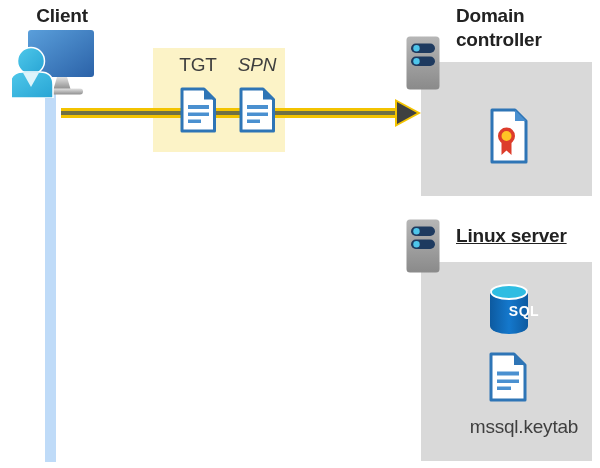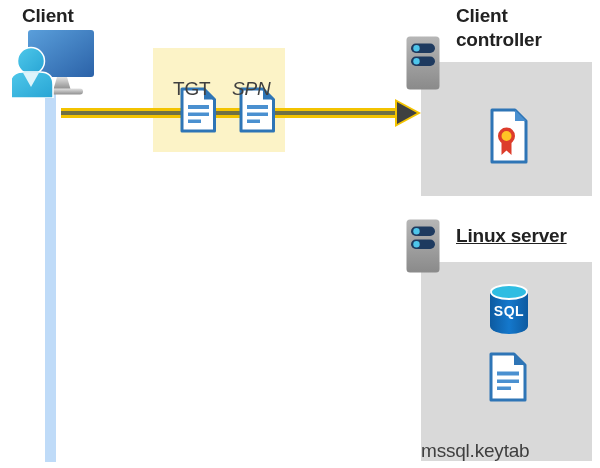--- a/index.html
+++ b/index.html
@@ -4,22 +4,22 @@
 <style>
   html,body{margin:0;padding:0;background:#ffffff;}
   .canvas{
     position:relative;width:600px;height:468px;background:#ffffff;overflow:hidden;
     font-family:"Liberation Sans", sans-serif;
   }
   .abs{position:absolute;}
   .title{
     font-size:19px;font-weight:700;color:#222222;letter-spacing:-0.2px;line-height:24px;
   }
-  .label-gray{font-size:19px;font-weight:400;color:#3f3f3f;letter-spacing:-0.2px;margin-top:24px;}
-  .center{}
+  .label-gray{font-size:19px;font-weight:400;color:#3f3f3f;letter-spacing:-0.2px;}
+  .center{text-align:center;}
 
   
   .yellow-panel{left:153px;top:48px;width:132px;height:104px;background:#fcf3c7;}
   .gray-panel{background:#d9d9d9;}
   .dc-panel{left:421px;top:62px;width:171px;height:134px;}
   .linux-panel{left:421px;top:262px;width:171px;height:199px;}
 
   
   .vline{left:45px;top:92px;width:11px;height:370px;background:#bfdbf8;}
 
@@ -45,21 +45,21 @@
     position:absolute;left:0;top:7px;width:38px;height:43px;
     background:linear-gradient(90deg,#0d5aa0,#1478cc 50%,#0d5aa0);
     border-radius:0 0 19px 19px / 0 0 8px 8px;
   }
   .sql-top{
     position:absolute;left:0;top:0;width:38px;height:16px;box-sizing:border-box;
     background:#2fbde2;border:2px solid #ffffff;border-radius:50%;
   }
   .sql-text{
     position:absolute;left:0;top:19px;width:100%;text-align:center;
-    color:#ffffff;font-size:14px;font-weight:700;letter-spacing:0.5px;
+    color:#ffffff;font-size:14px;font-weight:700;letter-spacing:0.5px;padding-left:15px;
   }
 
   .keytab-label{left:421px;top:416px;width:206px;}
   .dc-title{left:456px;top:4px;width:112px;}
   .linux-title{left:456px;top:224px;width:144px;white-space:nowrap;text-decoration:underline;}
   .client-title{left:22px;top:4px;width:80px;}
   .tgt-label{left:173px;top:54px;width:50px;}
   .spn-label{left:232px;top:54px;width:50px;font-style:italic;}
 </style>
 </head>
@@ -176,17 +176,17 @@
       <path d="M26 2 L37 13 L26 13 Z" fill="#2e75b6"></path>
       <rect x="9" y="19.5" width="22" height="4" fill="#4a90d0"></rect>
       <rect x="9" y="27.5" width="22" height="3.5" fill="#4a90d0"></rect>
       <rect x="9" y="34.5" width="14" height="3.5" fill="#4a90d0"></rect>
     </svg>
   </div>
 
   <div class="abs title center client-title">Client</div>
   <div class="abs label-gray center tgt-label">TGT</div>
   <div class="abs label-gray center spn-label">SPN</div>
-  <div class="abs title dc-title">Client controller</div>
+  <div class="abs title dc-title">Domain controller</div>
   <div class="abs title linux-title">Linux server</div>
   <div class="abs label-gray center keytab-label">mssql.keytab</div>
 
 </div>
 
 </body></html>

